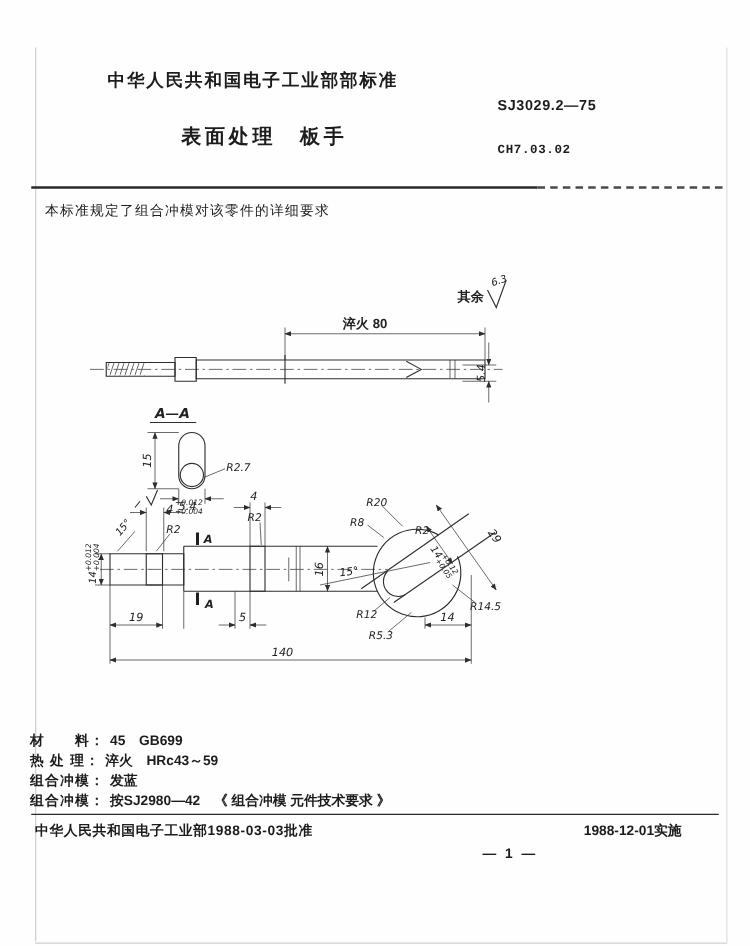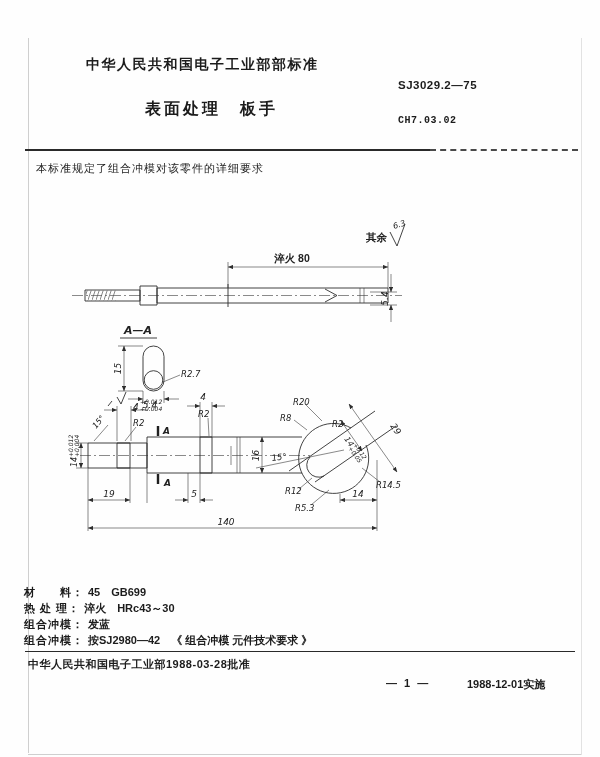--- a/index.html
+++ b/index.html
@@ -12,21 +12,21 @@
   .code{left:398px;top:115px;font-size:10px;font-weight:bold;letter-spacing:.5px;font-family:Liberation Mono, monospace;}
   .title{left:145px;top:99px;font-size:16px;font-weight:bold;letter-spacing:3px;}
   .rule-solid{left:25px;top:149px;width:405px;height:0;border-top:2px solid #2a2a2a;}
   .rule-dash{left:430px;top:149px;width:148px;height:0;border-top:2px dashed #4a4a4a;}
   .scope{left:36px;top:161px;font-size:11px;font-weight:400;letter-spacing:1px;}
   .specrow{left:24px;font-size:11px;white-space:nowrap;}
   .speclab{font-weight:bold;letter-spacing:1px;}
   .specval{font-weight:600;margin-left:4px;}
   .f-rule{left:25px;top:651px;width:550px;height:0;border-top:1.6px solid #2a2a2a;}
   .approval{left:28px;top:657px;font-size:11px;font-weight:bold;letter-spacing:.5px;}
-  .impl{left:467px;top:657px;font-size:11px;font-weight:bold;margin-top:20px;}
+  .impl{left:467px;top:657px;font-size:11px;font-weight:bold;}
   .pageno{left:386px;top:677px;font-size:11px;font-weight:600;letter-spacing:2px;}
   svg{position:absolute;left:0;top:220px;}
   svg *{vector-effect:non-scaling-stroke;}
   .ln{stroke:#2e2e2e;stroke-width:.9;fill:none;}
   .thin{stroke:#3a3a3a;stroke-width:.6;fill:none;}
   .cl{stroke:#3a3a3a;stroke-width:.6;fill:none;stroke-dasharray:11 3 2 3;}
   .thick{stroke:#1f1f1f;stroke-width:2.4;fill:none;}
   text{fill:#222;}
   .dim{font:italic 9px "DejaVu Sans",sans-serif;}
   .dimsm{font:italic 8px "DejaVu Sans",sans-serif;}
@@ -193,25 +193,25 @@
     <path class="thin" d="M88 503 V531 M377 503 V531"></path>
     <path class="thin" d="M88 528 H377" marker-start="url(#ar)" marker-end="url(#ar)"></path>
     <text x="226" y="525" text-anchor="middle" class="dim">140</text>
   </g>
 </svg>
 
 <div class="abs specrow" style="top:585px;">
   <span class="speclab">材　　料：</span><span class="specval">45　GB699</span>
 </div>
 <div class="abs specrow" style="top:601px;">
-  <span class="speclab">热 处 理：</span><span class="specval">淬火　HRc43～30</span>
+  <span class="speclab">热 处 理：</span><span class="specval">淬火　HRc43～59</span>
 </div>
 <div class="abs specrow" style="top:617px;">
   <span class="speclab">组合冲模：</span><span class="specval">发蓝</span>
 </div>
 <div class="abs specrow" style="top:633px;">
   <span class="speclab">组合冲模：</span><span class="specval">按SJ2980—42　《 组合冲模 元件技术要求 》</span>
 </div>
 
 <div class="abs f-rule"></div>
-<div class="abs approval">中华人民共和国电子工业部1988-03-28批准</div>
+<div class="abs approval">中华人民共和国电子工业部1988-03-03批准</div>
 <div class="abs impl">1988-12-01实施</div>
 <div class="abs pageno">— 1 —</div>
 
 </body></html>

